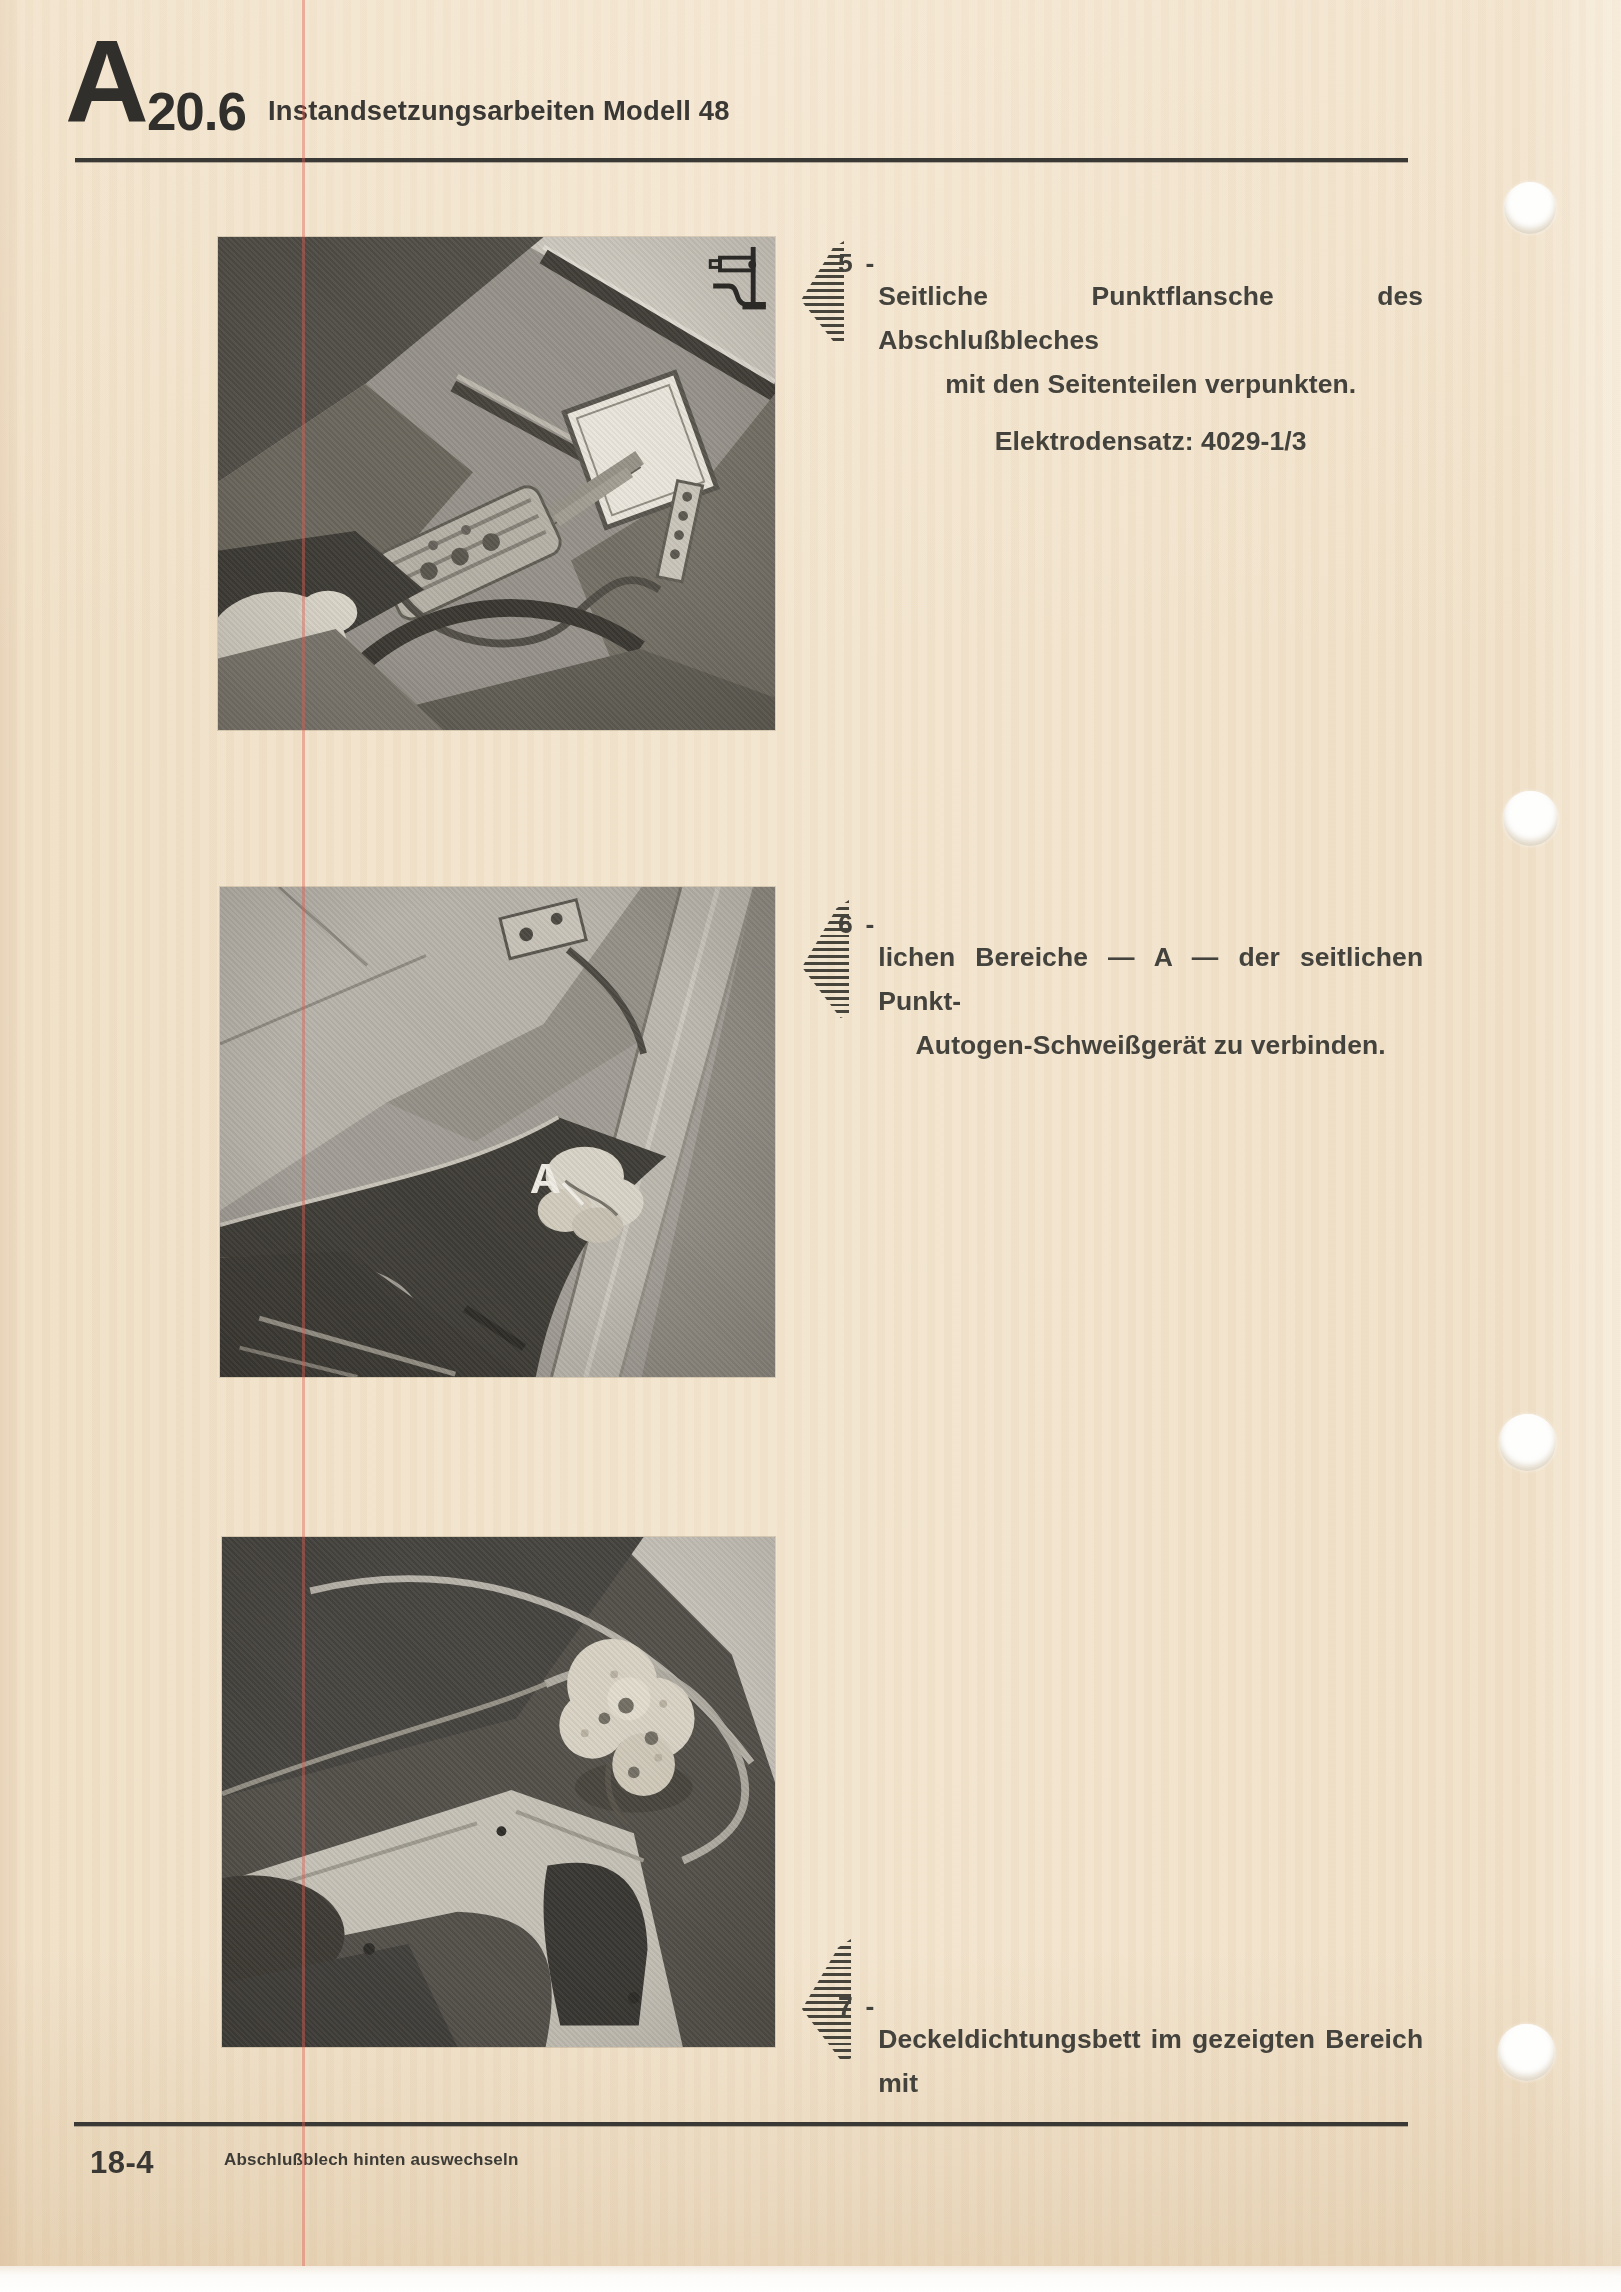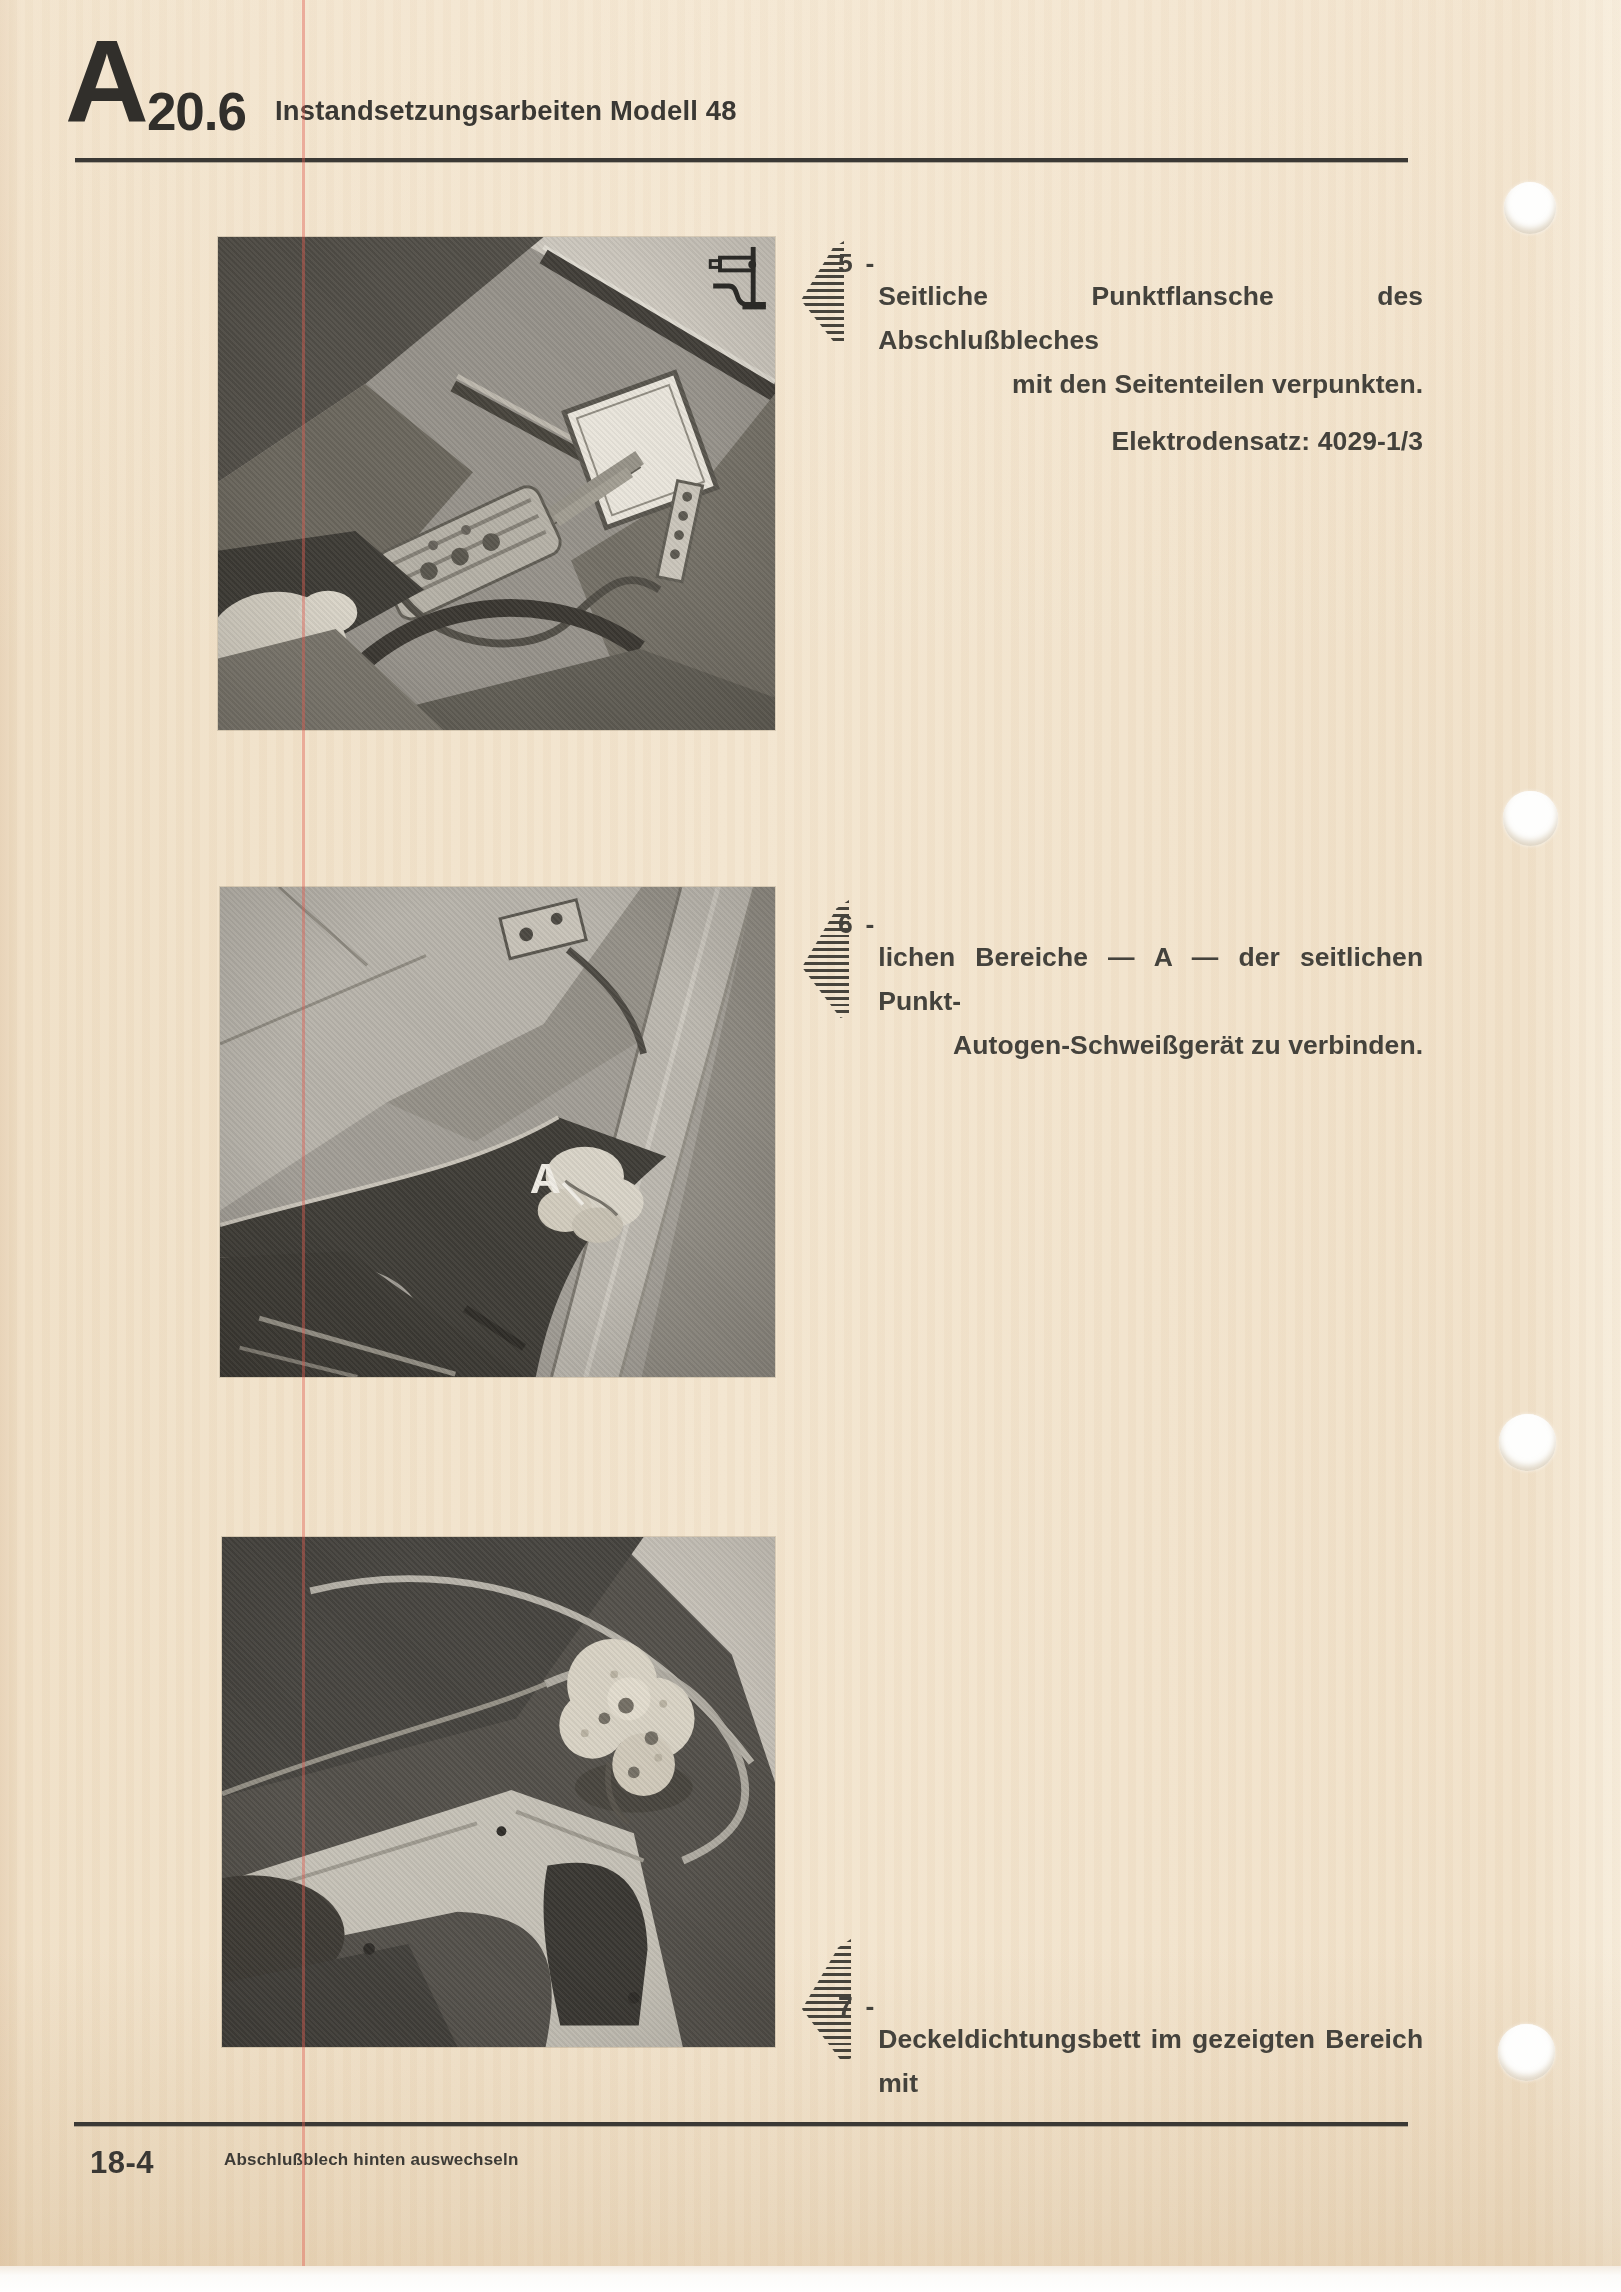--- a/index.html
+++ b/index.html
@@ -19,21 +19,21 @@
   }
   .paper::after{
     content:"";position:absolute;inset:0;
     background:linear-gradient(180deg, rgba(250,240,225,0.25) 0%, rgba(0,0,0,0) 30%, rgba(0,0,0,0) 86%, rgba(188,150,102,0.18) 98%, rgba(205,170,125,0.3) 100%);
     pointer-events:none;
   }
   
   .brand{position:absolute;left:65px;top:29px;display:flex;align-items:flex-end;color:#312f2b;}
   .brand .big-a{font-size:116px;line-height:0.92;font-weight:700;letter-spacing:-3.9px;}
   .brand .sect-num{font-size:53px;line-height:0.9;font-weight:700;margin-left:2px;letter-spacing:-1px;}
-  .brand .head-title{font-size:27.4px;font-weight:700;margin-left:29px;padding-bottom:8.8px;color:#3a3834;letter-spacing:0.2px;}
+  .brand .head-title{font-size:27.4px;font-weight:700;margin-left:22px;padding-bottom:8.8px;color:#3a3834;letter-spacing:0.2px;}
   .rule{position:absolute;height:3.9px;background:#3b3935;box-shadow:0 1px 0 rgba(59,57,53,0.35);}
   .rule.header-rule{left:75px;top:158px;width:1333px;}
   .rule.footer-rule{left:74px;top:2122px;width:1334px;}
   
   .photo{position:absolute;background:#8d8a84;box-shadow:0 0 0 1px rgba(90,75,55,0.18);}
   .photo svg{display:block;width:100%;height:100%;}
   .photo::after{
     content:"";position:absolute;inset:0;pointer-events:none;
     background:
       radial-gradient(ellipse at 50% 45%, rgba(0,0,0,0) 55%, rgba(30,26,20,0.14) 100%),
@@ -48,21 +48,21 @@
     opacity:0.92;
   }
   
   .electrode{position:absolute;left:707px;top:245px;width:67px;height:80px;z-index:4;}
   
   .step{position:absolute;left:838px;display:flex;align-items:flex-start;color:#44423c;font-size:26.5px;font-weight:700;line-height:44px;letter-spacing:0.1px;}
   .step-num{width:23.5px;flex:none;}
   .step-dash{width:16.7px;flex:none;text-align:center;}
   .step-body{width:545px;flex:none;margin-top:33px;}
   .jline{text-align:justify;text-align-last:justify;}
-  .lline{text-align:right;}
+  .lline{text-align:center;}
   .note{margin-top:12.7px;}
   
   .redline{position:absolute;left:302px;top:0;width:2.9px;height:2266px;background:rgba(224,92,82,0.42);z-index:6;pointer-events:none;}
   
   .hole{position:absolute;border-radius:50%;background:#fefefd;z-index:7;
     box-shadow:inset 0 -4.9px 6.9px rgba(198,180,150,0.55), inset 0 2px 2.9px rgba(255,255,255,0.9), 0 0 3.9px rgba(255,255,255,0.65);}
   .hole.h1{left:1504px;top:182px;width:52px;height:52px;}
   .hole.h2{left:1503px;top:791px;width:55px;height:55px;}
   .hole.h3{left:1499px;top:1414px;width:57px;height:57px;}
   .hole.h4{left:1498px;top:2024px;width:57px;height:57px;}

